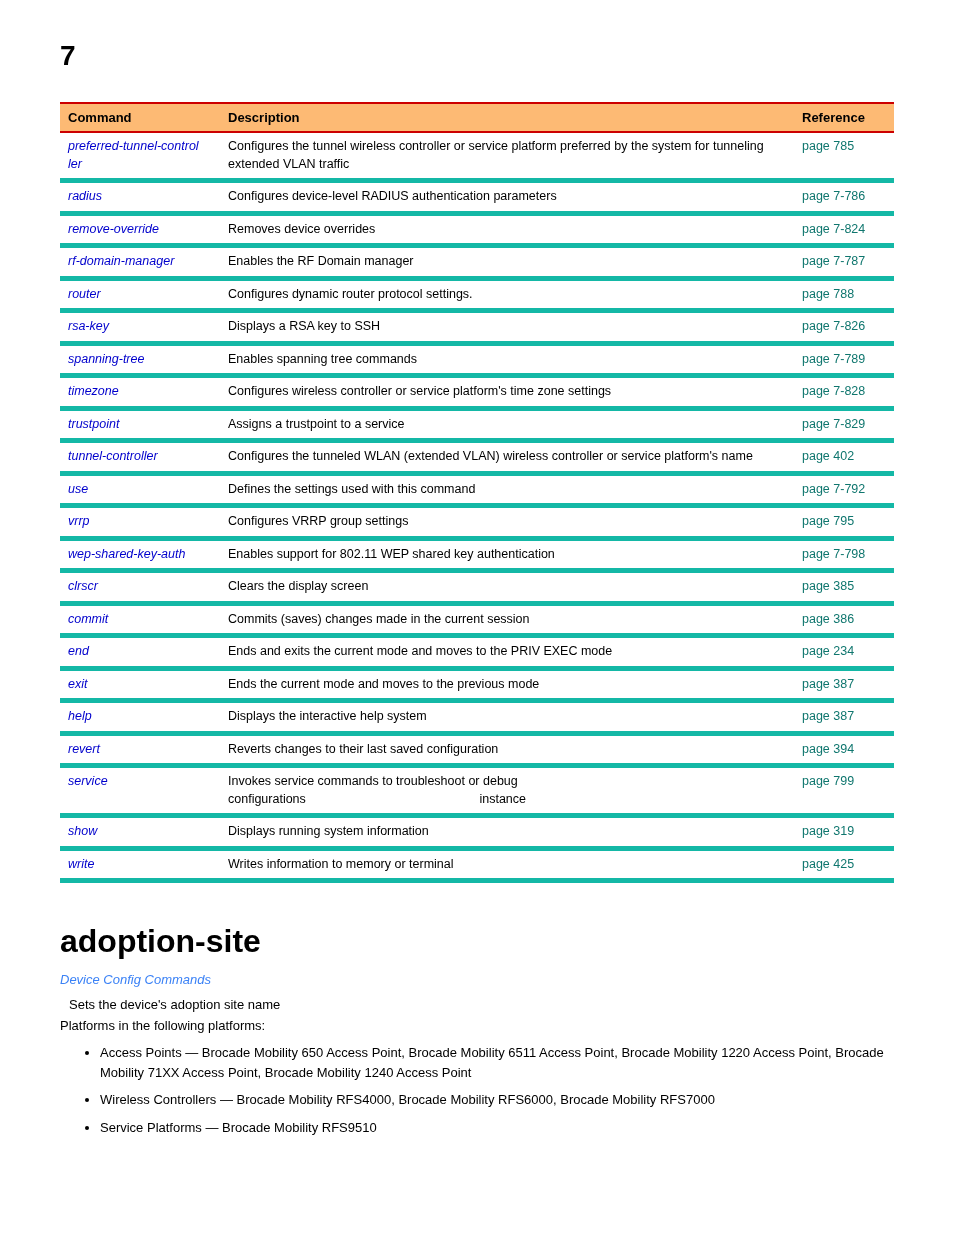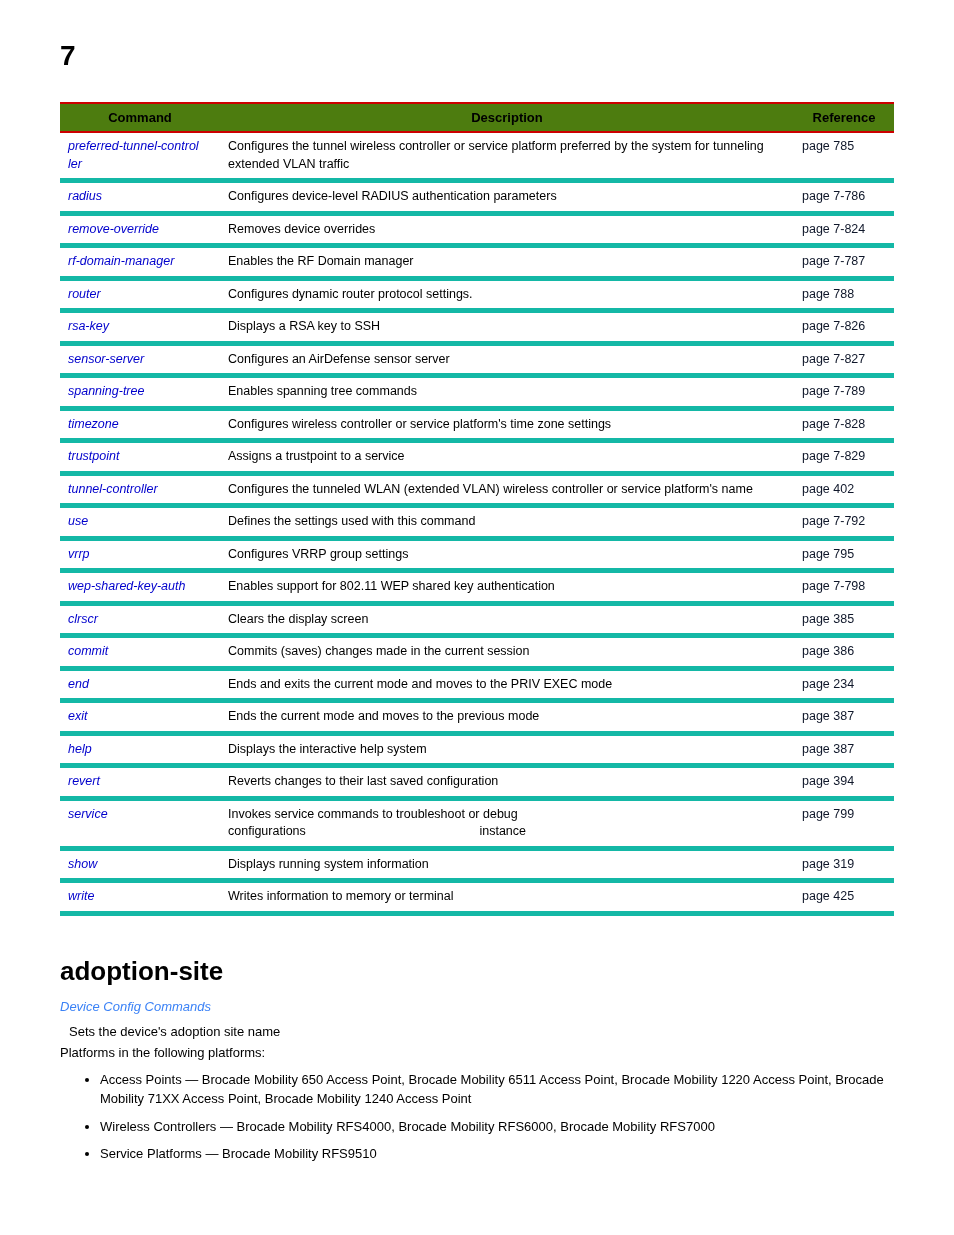--- a/index.html
+++ b/index.html
@@ -22,43 +22,43 @@
       margin-bottom: 40px;
     }
     table thead tr {
       border-top: 2px solid #cc0000;
       border-bottom: 2px solid #cc0000;
     }
     table thead th {
       font-weight: bold;
       font-size: 13px;
       padding: 6px 8px;
-      text-align: center;
-      background: #4d7c0f;
+      text-align: left;
+      background: #fdba74;
     }
     table tbody tr {
       border-bottom: 5px solid #14b8a6;
     }
     table tbody td {
       padding: 5px 8px;
       vertical-align: top;
       font-size: 12.5px;
       line-height: 1.4;
     }
     .cmd-link {
       color: #0000cc;
       text-decoration: none;
       font-style: italic;
     }
     .ref-link {
-      color: #0f172a;
+      color: #0f766e;
       text-decoration: none;
     }
     .section-title {
-      font-size: 26px;
+      font-size: 32px;
       font-weight: bold;
       margin-bottom: 12px;
     }
     .section-subtitle {
       color: #3b82f6;
       font-style: italic;
       font-size: 13px;
       margin-bottom: 10px;
     }
     .section-desc {
@@ -121,25 +121,20 @@
         <td><a class="cmd-link" href="#">router</a></td>
         <td>Configures dynamic router protocol settings.</td>
         <td><a class="ref-link" href="#">page 788</a></td>
       </tr>
       <tr>
         <td><a class="cmd-link" href="#">rsa-key</a></td>
         <td>Displays a RSA key to SSH</td>
         <td><a class="ref-link" href="#">page 7-826</a></td>
       </tr>
       <tr>
-        <td><a class="cmd-link" href="#">sensor-server</a></td>
-        <td>Configures an AirDefense sensor server</td>
-        <td><a class="ref-link" href="#">page 7-827</a></td>
-      </tr>
-      <tr>
         <td><a class="cmd-link" href="#">spanning-tree</a></td>
         <td>Enables spanning tree commands</td>
         <td><a class="ref-link" href="#">page 7-789</a></td>
       </tr>
       <tr>
         <td><a class="cmd-link" href="#">timezone</a></td>
         <td>Configures wireless controller or service platform's time zone settings</td>
         <td><a class="ref-link" href="#">page 7-828</a></td>
       </tr>
       <tr>

